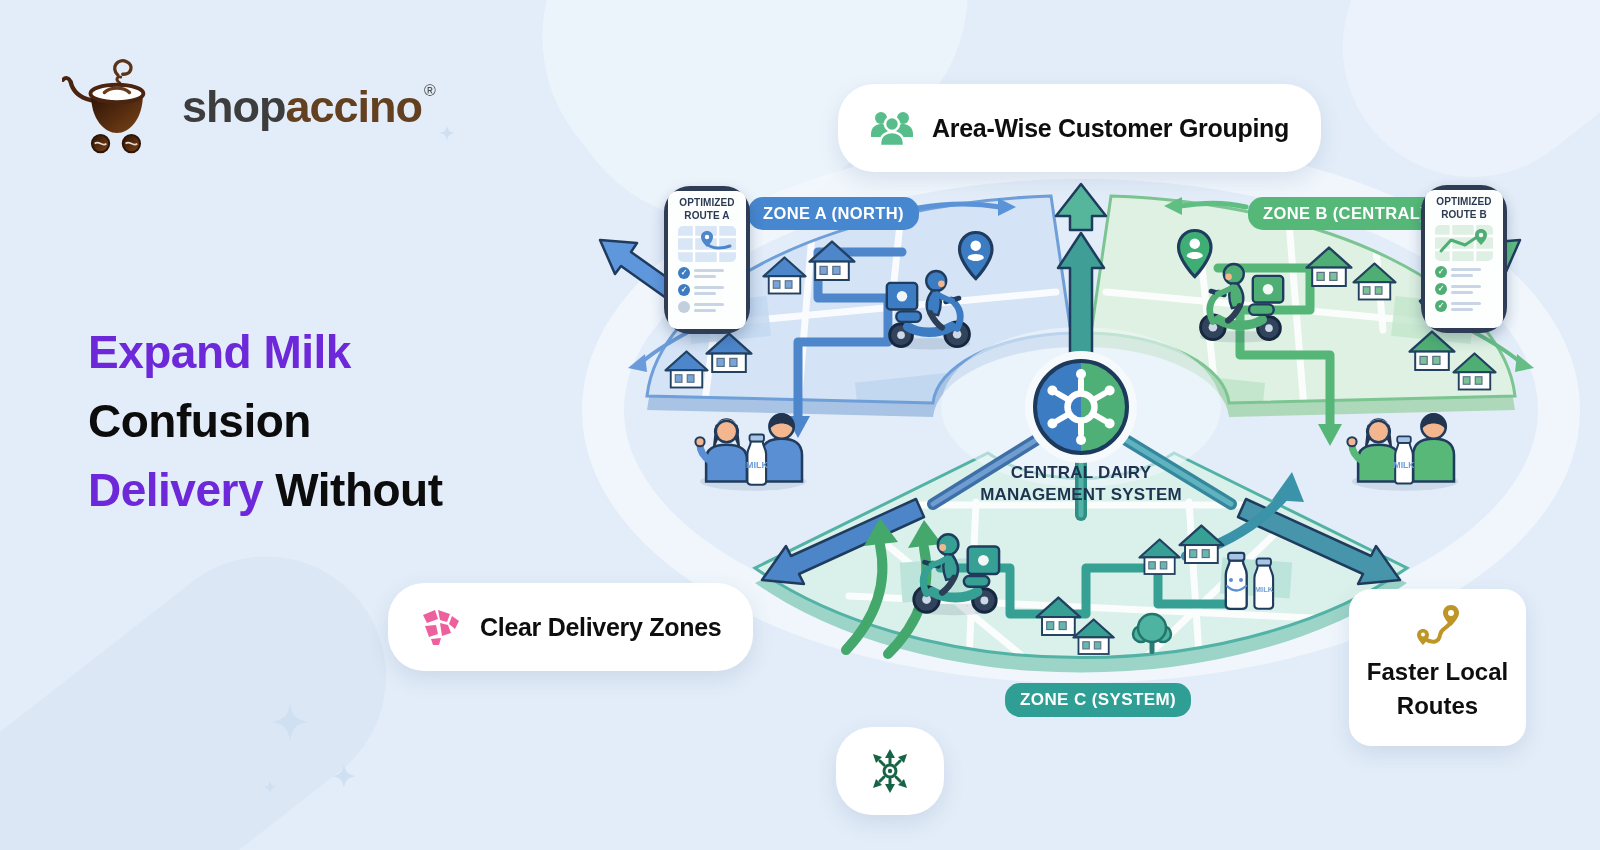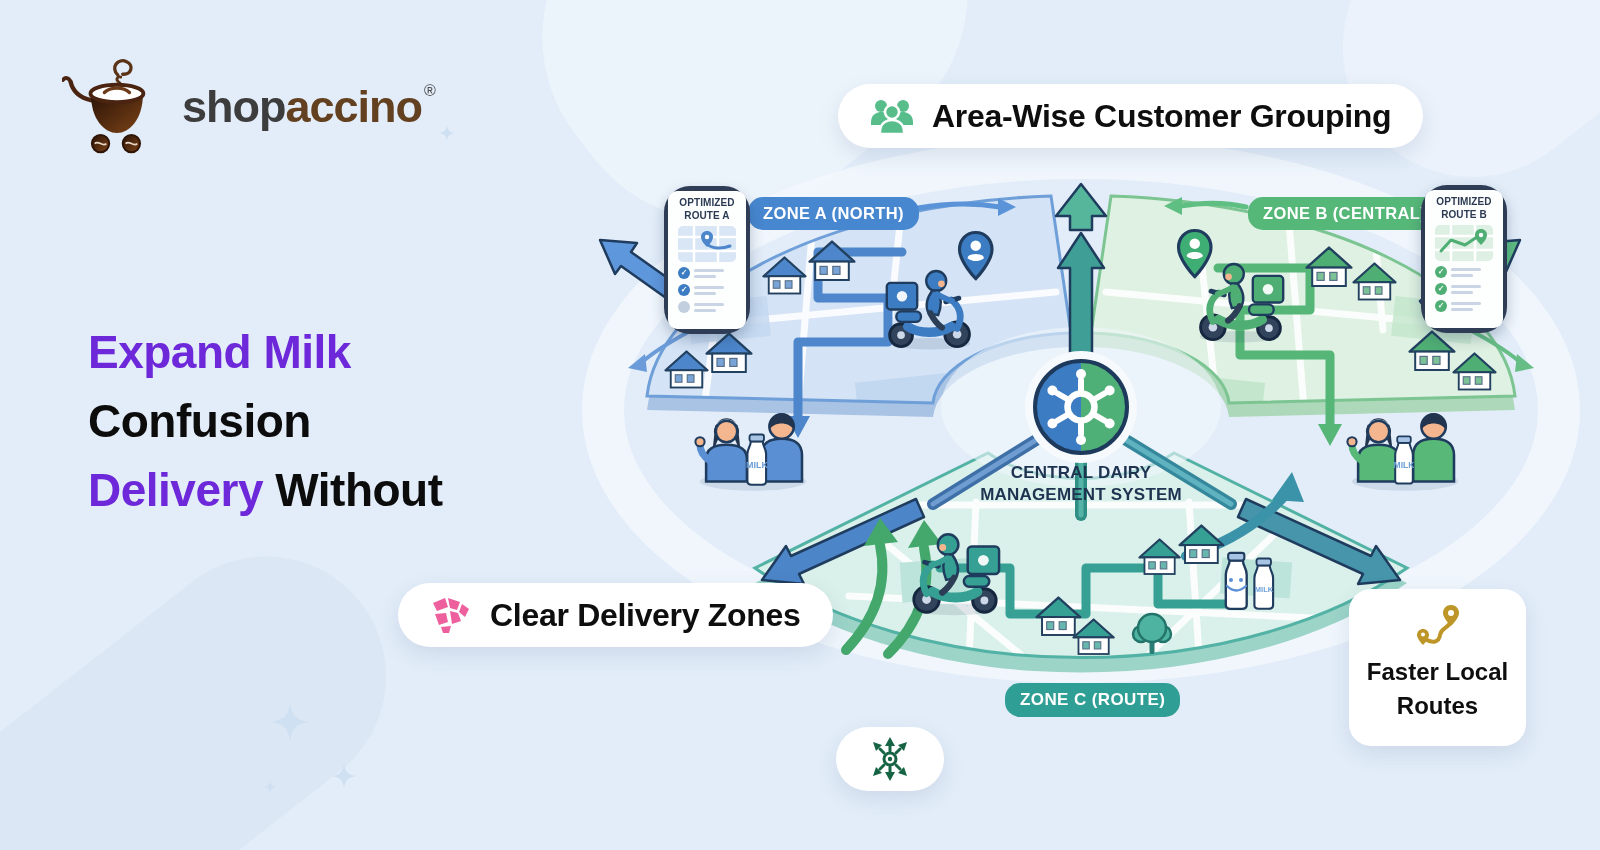--- a/index.html
+++ b/index.html
@@ -22,24 +22,24 @@
   .logo-text .p2{color:#63401f;}
   .logo-text sup{font-size:16px;font-weight:400;color:#4a4a4a;vertical-align:26px;margin-left:2px;}
 
   
   .headline{position:absolute;left:88px;top:318px;z-index:6;font-weight:700;font-size:46px;line-height:1.5;letter-spacing:-.5px;}
   .headline .green{color:#6d28d9;}
   .headline .dark{color:#0c0c0c;}
 
   
   .badge{position:absolute;display:flex;align-items:center;gap:18px;background:#fff;border-radius:36px;
-         height:64px;padding:0 32px;box-shadow:0 8px 22px rgba(40,70,120,.12);
-         font-size:32px;font-weight:700;color:#0e0e0e;letter-spacing:-.3px;z-index:6;white-space:nowrap;}
+         height:88px;padding:0 32px;box-shadow:0 8px 22px rgba(40,70,120,.12);
+         font-size:25px;font-weight:700;color:#0e0e0e;letter-spacing:-.3px;z-index:6;white-space:nowrap;}
   .badge-grouping{left:838px;top:84px;}
-  .badge-zones{left:398px;top:583px;justify-content:center;}
+  .badge-zones{left:388px;top:583px;justify-content:center;}
   .badge-expansion{left:836px;top:727px;}
 
   .card{position:absolute;left:1349px;top:589px;width:177px;height:157px;background:#fff;border-radius:22px;
         box-shadow:0 8px 22px rgba(40,70,120,.12);display:flex;flex-direction:column;align-items:center;z-index:6;}
   .card .icon{margin-top:14px;}
   .card .lbl{margin-top:6px;font-size:24px;font-weight:700;color:#0e0e0e;line-height:1.42;text-align:center;}
 
   
   .zpill{position:absolute;color:#fff;font-size:16.5px;font-weight:700;letter-spacing:.4px;
          padding:7px 15px;border-radius:15px;z-index:5;white-space:nowrap;}
@@ -398,21 +398,21 @@
     <circle cx="36" cy="10" r="3" fill="#fff"></circle>
   </svg>
   <div class="lbl">
     <div>Faster Local</div>
     <div>Routes</div>
   </div>
 </div>
 
 <div class="zpill zpill-a">ZONE A (NORTH)</div>
 <div class="zpill zpill-b">ZONE B (CENTRAL)</div>
-<div class="zpill zpill-c">ZONE C (ROUTE)</div>
+<div class="zpill zpill-c">ZONE C (SYSTEM)</div>
 
 <div class="hub-label">
   <div>CENTRAL DAIRY</div>
   <div>MANAGEMENT SYSTEM</div>
 </div>
 
 <div class="phone phone-a">
   <div class="screen">
     <div class="ptitle">
       <div>OPTIMIZED</div>

